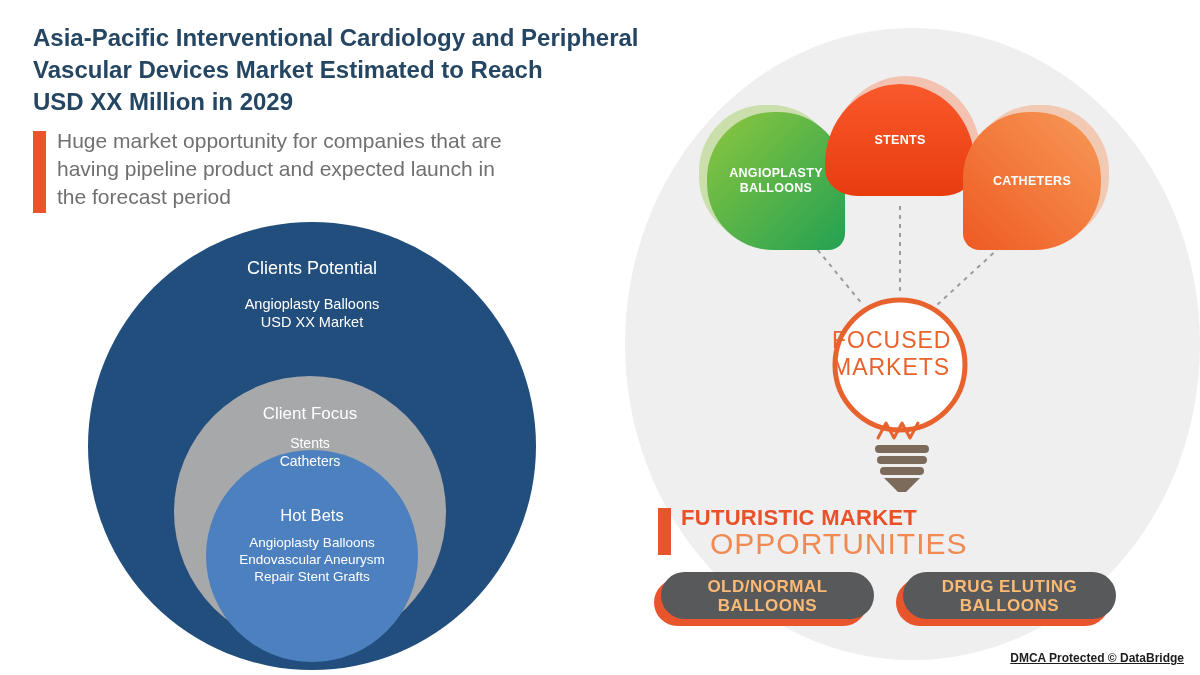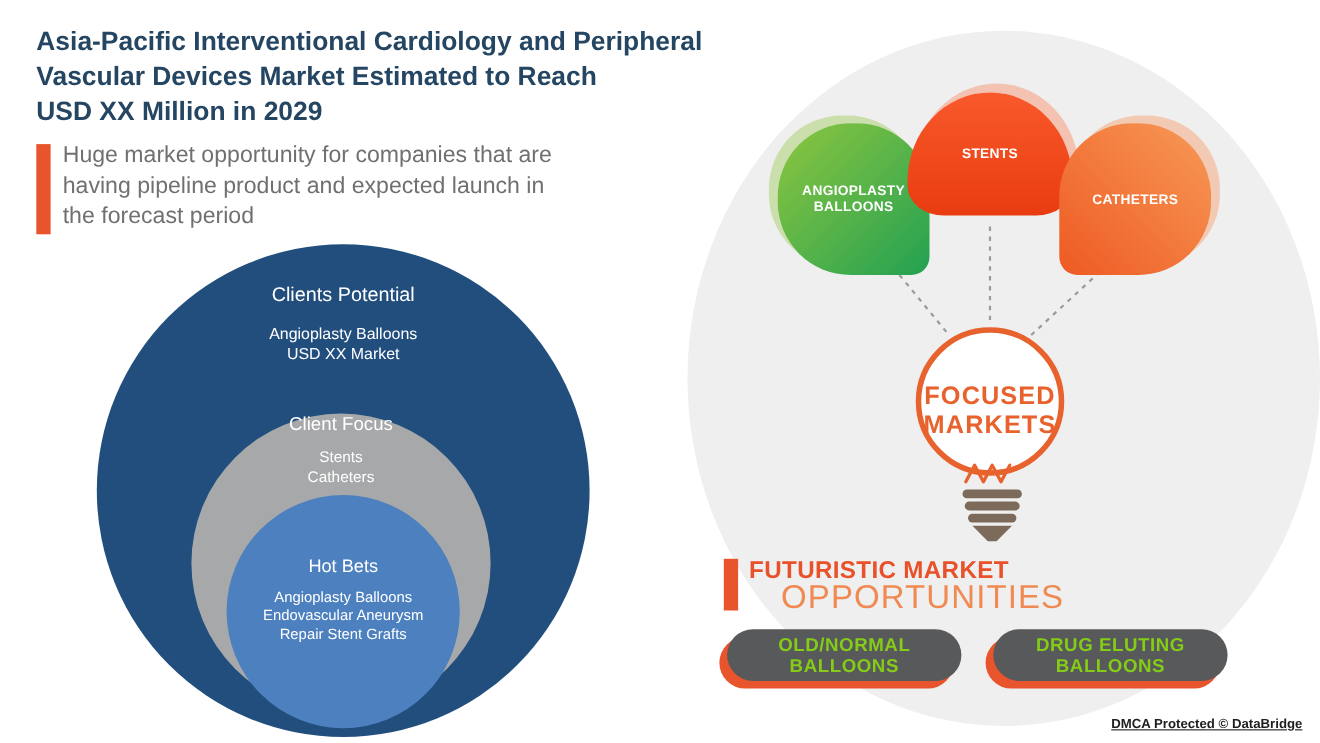--- a/index.html
+++ b/index.html
@@ -23,21 +23,21 @@
   .circle{ position:absolute; border-radius:50%; }
   .circle-outer{ left:88px; top:222px; width:448px; height:448px; background:#214e7d; }
   .circle-mid{ left:174px; top:376px; width:272px; height:272px; background:#a7a8aa; }
   .circle-inner{ left:206px; top:450px; width:212px; height:212px; background:#4c80bf; }
   .ct{ position:absolute; color:#ffffff; text-align:center; }
   .ct .ct-title{ display:block; }
   .ct .ct-line{ display:block; }
   .ct-outer{ left:88px; top:258px; width:448px; }
   .ct-outer .ct-title{ font-size:18px; margin-bottom:16px; font-weight:400; }
   .ct-outer .ct-line{ font-size:14.5px; line-height:18px; }
-  .ct-mid{ left:174px; top:376px; width:272px; }
+  .ct-mid{ left:174px; top:404px; width:272px; }
   .ct-mid .ct-title{ font-size:17px; margin-bottom:11px; font-weight:400; }
   .ct-mid .ct-line{ font-size:14px; line-height:17.5px; }
   .ct-inner{ left:206px; top:506px; width:212px; }
   .ct-inner .ct-title{ font-size:16.5px; margin-bottom:9px; font-weight:400; }
   .ct-inner .ct-line{ font-size:13.5px; line-height:17px; }
 
   
   .petal{ position:absolute; display:flex; align-items:center; justify-content:center;
           text-align:center; color:#fff; font-weight:700; }
   .petal .petal-label{ font-size:12.5px; line-height:15px; letter-spacing:.3px; }
@@ -50,38 +50,38 @@
     border-radius:50% 50% 22% 22% / 72% 72% 24% 24%;
     box-shadow:6px -8px 0 rgba(247,130,90,.42); }
   .petal-cath{ left:963px; top:112px; width:138px; height:138px;
     background:linear-gradient(45deg,#ee5a23 0%,#f79a57 100%);
     border-radius:48% 48% 48% 12%;
     box-shadow:8px -7px 0 rgba(247,148,89,.40); }
 
   
   .bulb-svg{ position:absolute; left:640px; top:190px; width:420px; height:320px; }
   .dash{ stroke:#9b9b9b; stroke-width:2; stroke-dasharray:4 5; fill:none; }
-  .bulb-text{ position:absolute; left:832px; top:346px; width:136px; text-align:center;
-    color:#e8622d; font-weight:700; font-size:23px; line-height:27px; letter-spacing:1px; }
+  .bulb-text{ position:absolute; left:832px; top:327px; width:136px; text-align:left;
+    color:#e8622d; font-weight:400; font-size:23px; line-height:27px; letter-spacing:1px; }
 
   
   .opp-bar{ position:absolute; left:658px; top:508px; width:13px; height:47px; background:#e8542c; }
   .opp-l1{ position:absolute; left:681px; top:505px; font-size:22px; font-weight:700;
            color:#e8512a; letter-spacing:.3px; }
   .opp-l2{ position:absolute; left:680px; top:527px; font-size:30px; font-weight:400;
            color:#f08a52; letter-spacing:1px;margin-left:30px; }
 
   
   .pill-group{ position:absolute; width:213px; height:47px; cursor:pointer; }
   .pg-1{ left:661px; top:572px; }
   .pg-2{ left:903px; top:572px; }
   .pill-accent{ position:absolute; left:-7px; top:7px; width:100%; height:100%;
                 background:#e8542c; border-radius:26px; }
   .pill{ position:absolute; left:0; top:0; width:100%; height:100%;
-         background:#58595b; border-radius:26px; color:#84cc16; font-weight:700;
+         background:#58595b; border-radius:26px; color:#fdba74; font-weight:700;
          font-size:17px; line-height:19px; letter-spacing:.5px;
          display:flex; flex-direction:column; align-items:center; justify-content:center; }
 
   .footer{ position:absolute; right:16px; bottom:10px; font-size:12px;
            color:#1d1d1d; font-weight:700;text-decoration:underline; }
 </style>
 </head>
 <body>
 
 <div class="canvas">

